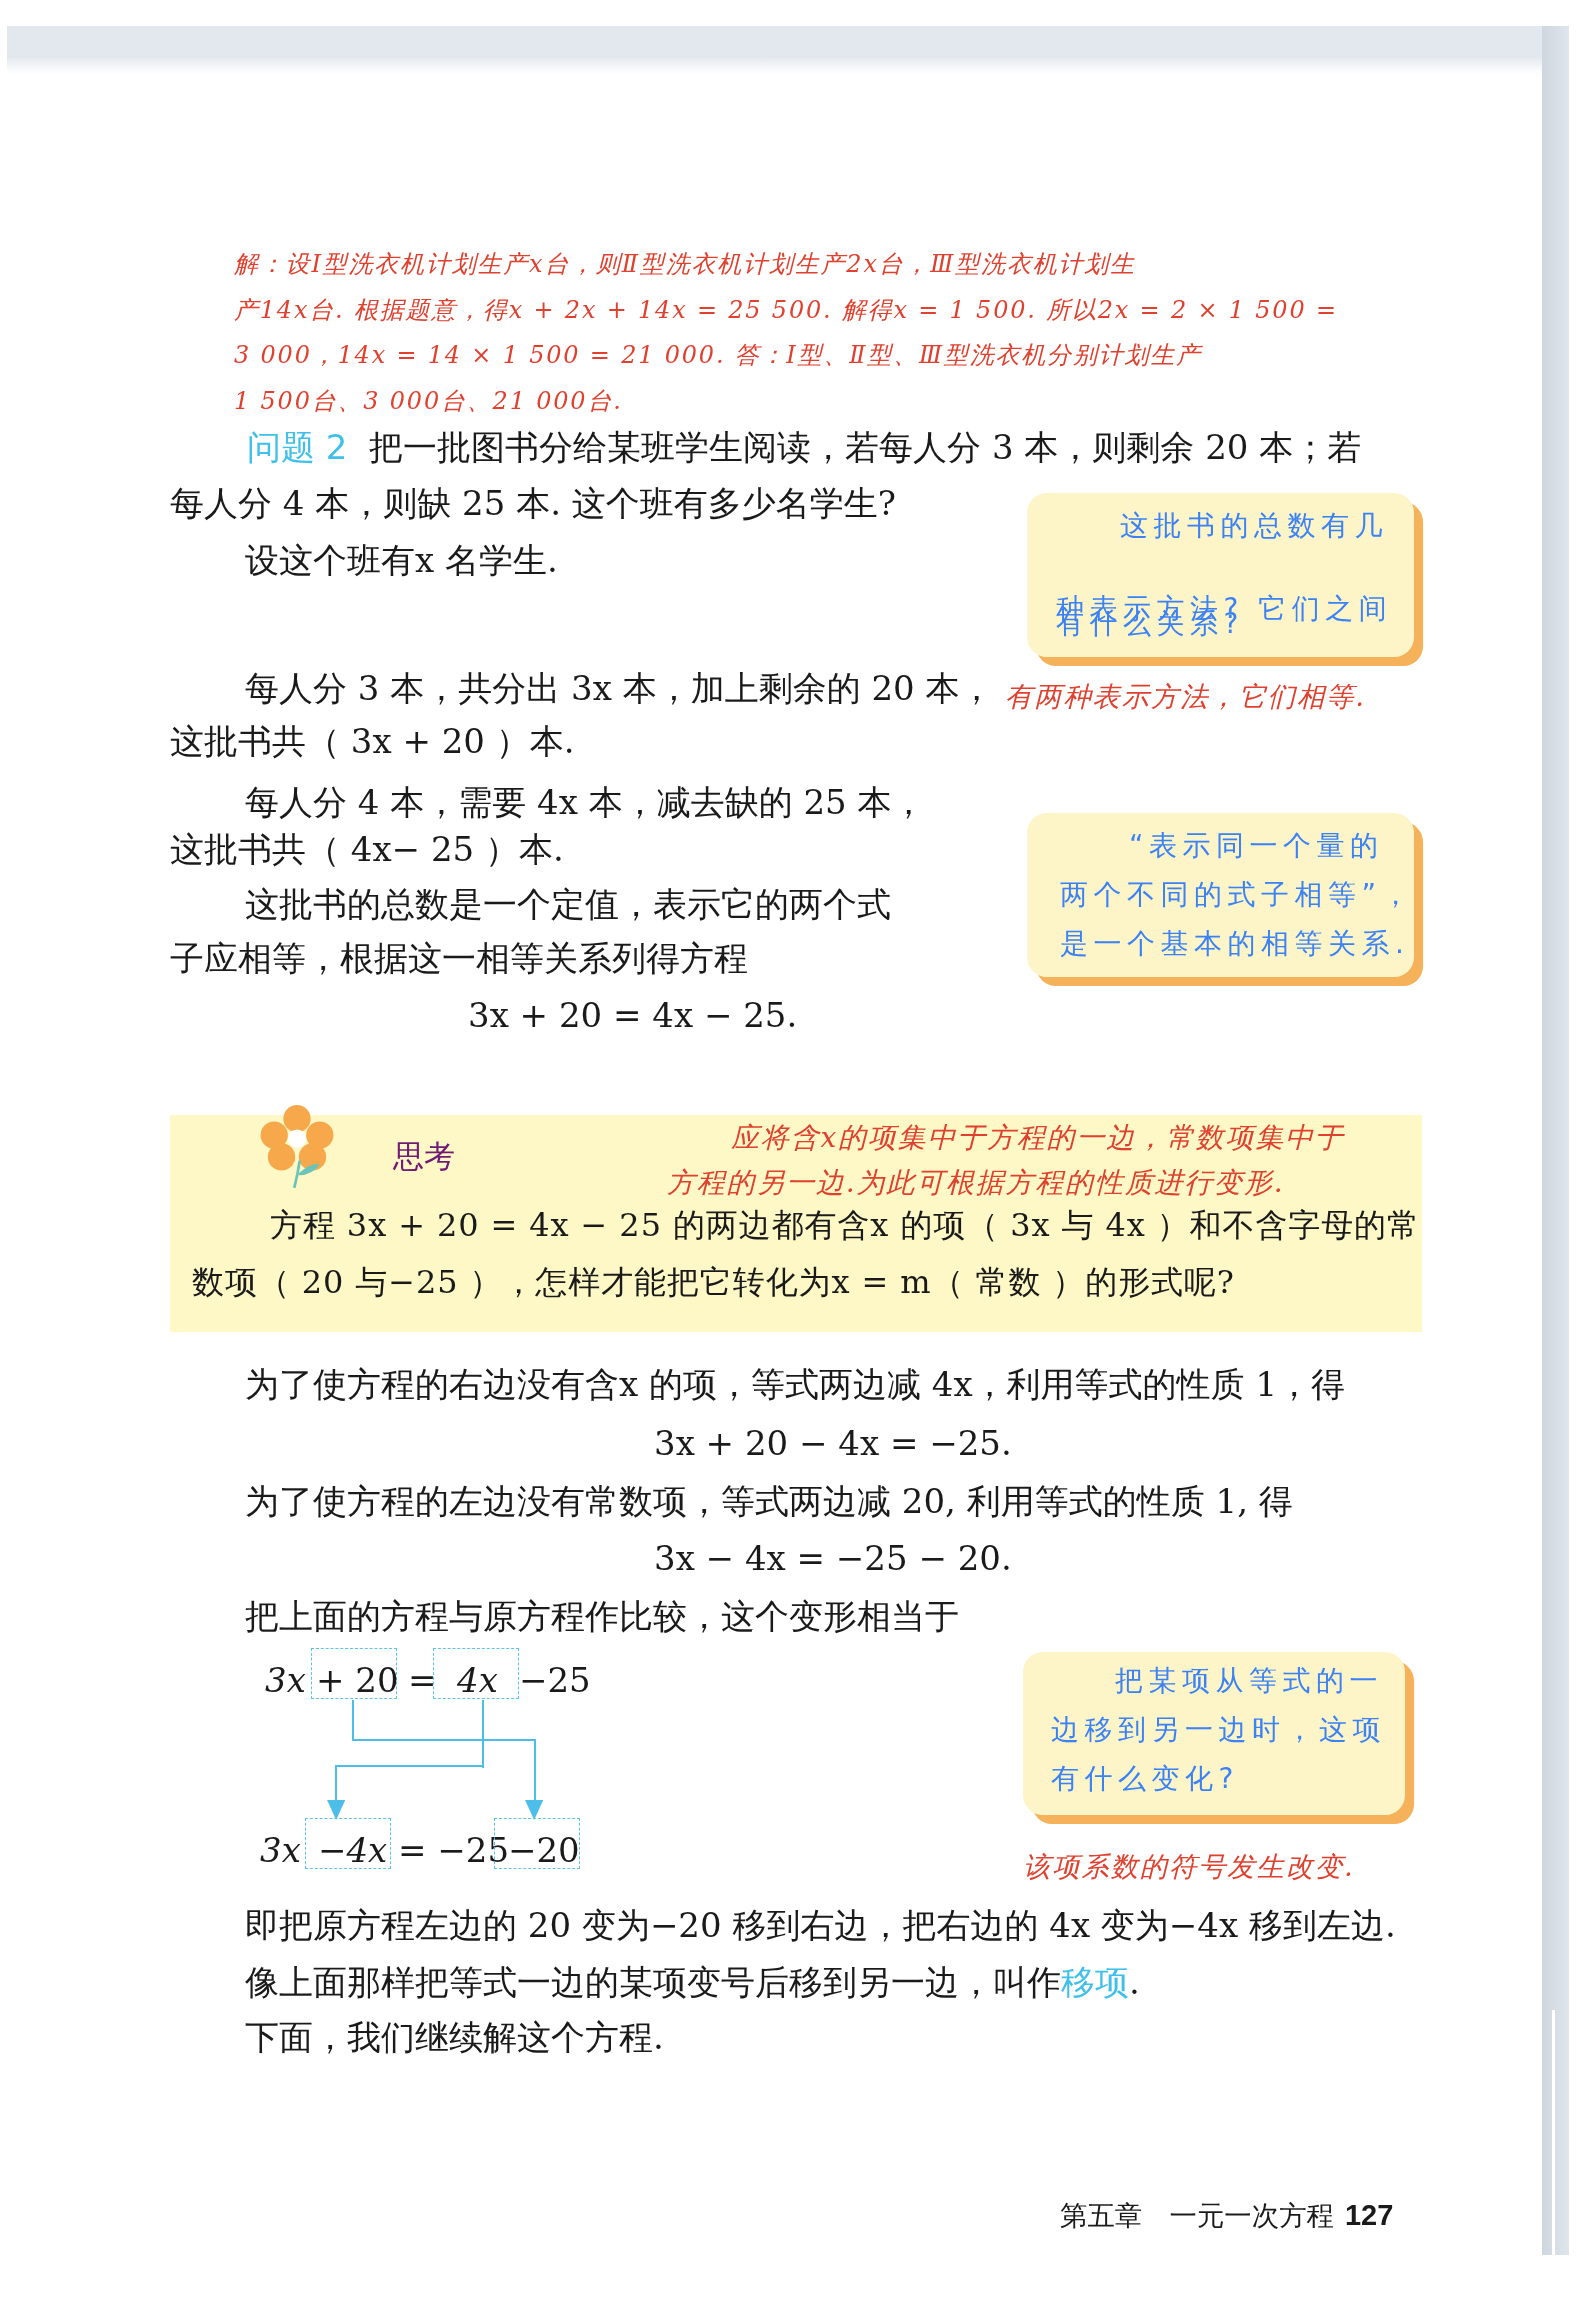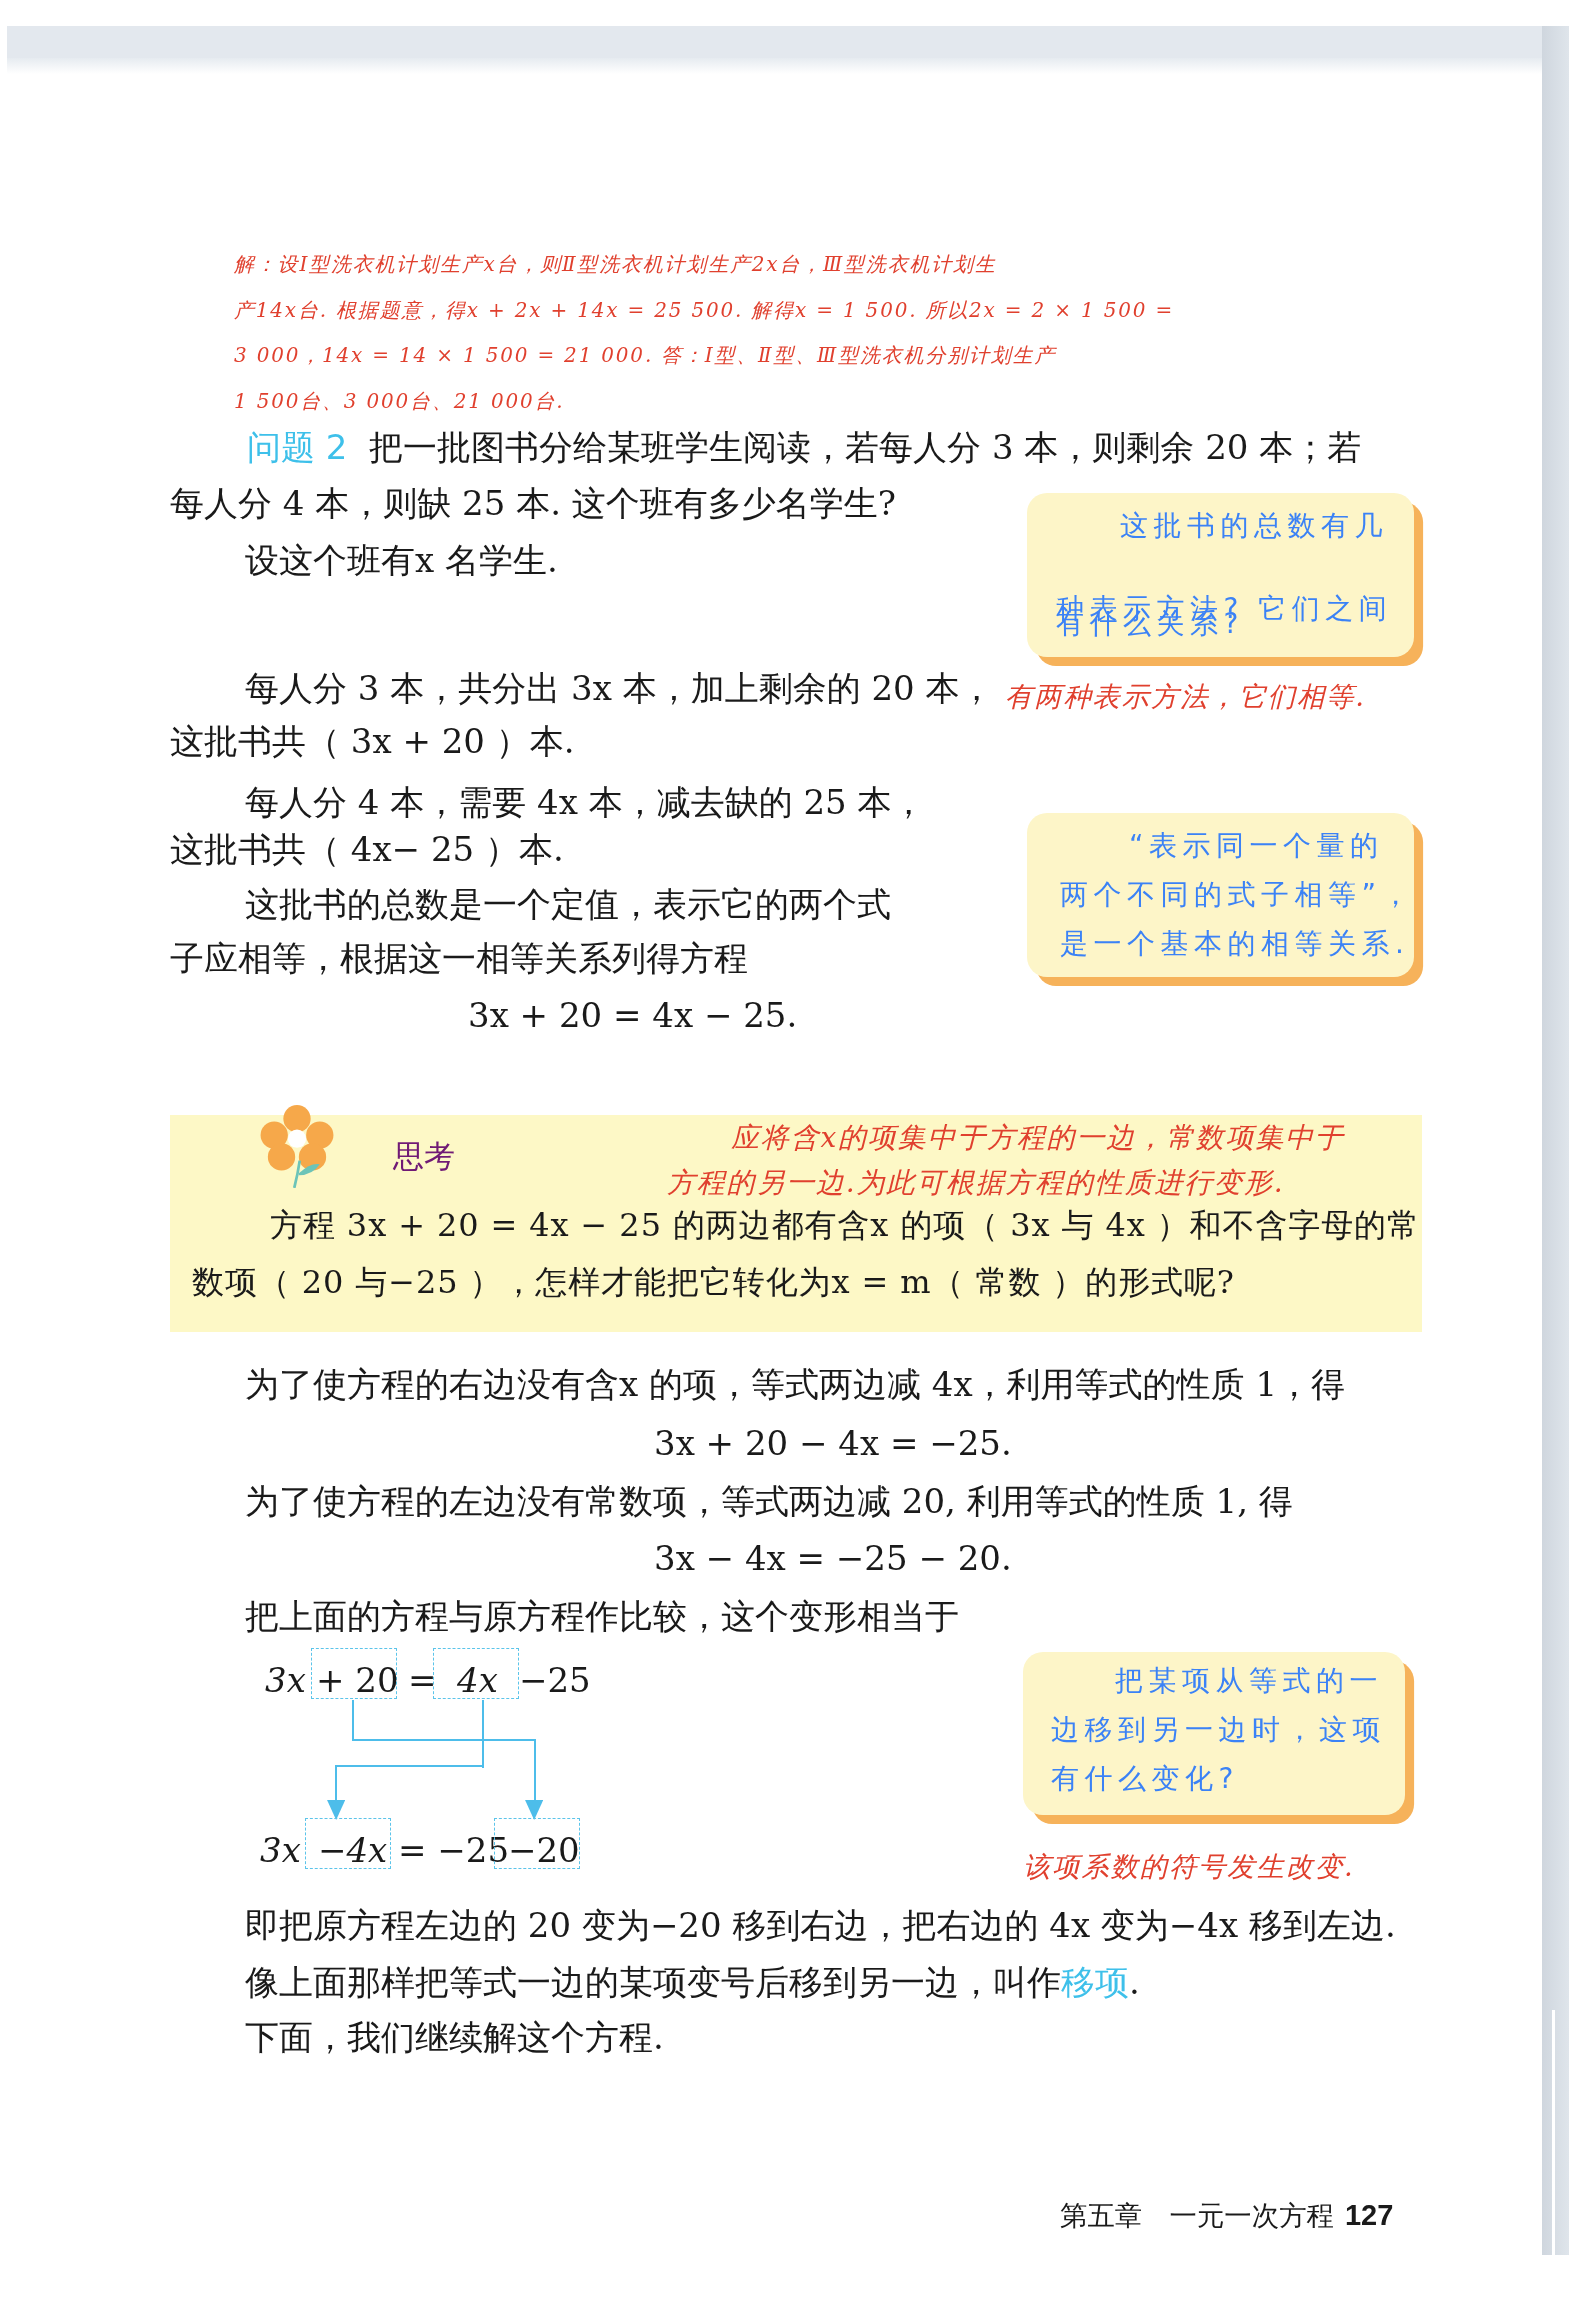--- a/index.html
+++ b/index.html
@@ -3,21 +3,21 @@
 <meta charset="utf-8">
 <style>
   html,body{margin:0;padding:0;}
   body{width:1595px;height:2310px;position:relative;background:#ffffff;overflow:hidden;
        font-family:"DejaVu Serif","Liberation Serif",serif;color:#1a1a1a;}
   .top-band{position:absolute;left:7.3px;top:25.6px;width:1562px;height:48px;background:#e3e8ee;}
   .top-band-fade{position:absolute;left:7.3px;top:58px;width:1535px;height:16.4px;background:linear-gradient(#e6ebf0,#ffffff);}
   .right-edge{position:absolute;left:1542px;top:25.6px;width:27.4px;height:2229px;background:linear-gradient(90deg,#cfd6de,#dfe5eb);}
   .right-edge-line{position:absolute;left:1552px;top:2010px;width:2.7px;height:245px;background:#ffffff;}
   .line{position:absolute;white-space:nowrap;font-size:34px;line-height:42px;}
-  .red{color:#e0402e;font-family:"DejaVu Serif",serif;font-size:20px;font-style:italic;letter-spacing:1.8px;}
+  .red{color:#e0402e;font-family:"DejaVu Serif",serif;font-size:24px;font-style:italic;letter-spacing:1.8px;}
   .blue{color:#3ec0ea;}
   .em{font-style:italic;}
   .note-box{position:absolute;background:#fdf5c8;border-radius:20px;box-shadow:9.1px 9.1px 0 #f6b25a;}
   .note-text{position:absolute;color:#3b82f6;font-size:28px;line-height:49px;letter-spacing:5.5px;font-family:"DejaVu Sans",sans-serif;white-space:nowrap;}
   .think-bg{position:absolute;left:170px;top:1115px;width:1252px;height:217px;background:#fdf8c6;}
   .think-title{position:absolute;left:353px;top:1136px;font-size:31px;color:#701a75;font-family:"DejaVu Sans",sans-serif;margin-left:40px;}
   .dbox{position:absolute;border:1.8px dashed #5bc4ea;}
   .arrow-line{position:absolute;background:#4dbdea;}
   .footer{position:absolute;left:1060px;top:2198px;font-size:27.4px;white-space:nowrap;}
   .footer .num{font-family:Liberation Sans, sans-serif;font-weight:bold;font-size:29px;margin-left:11px;}

